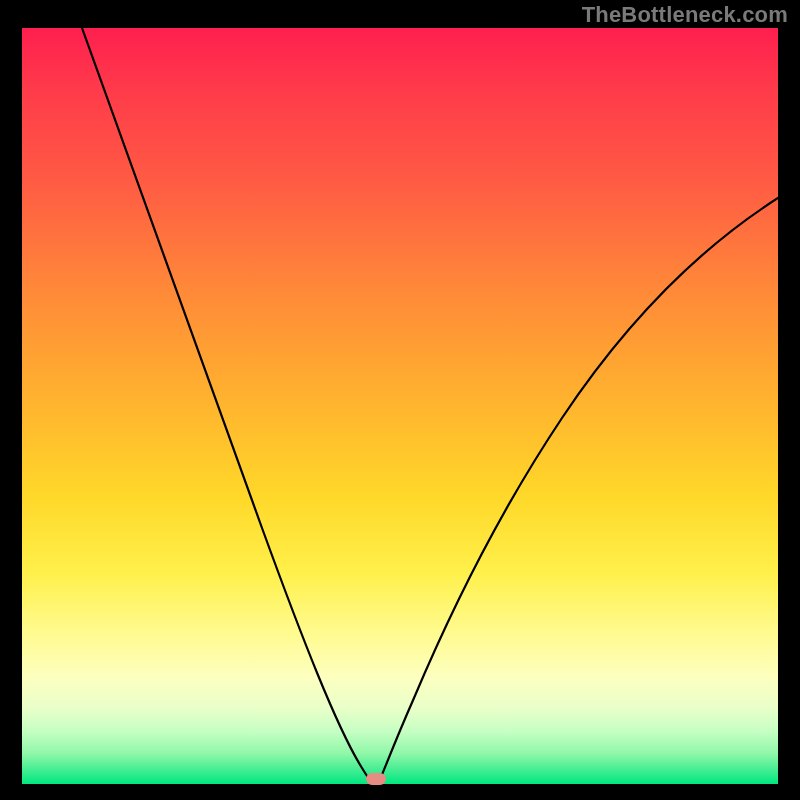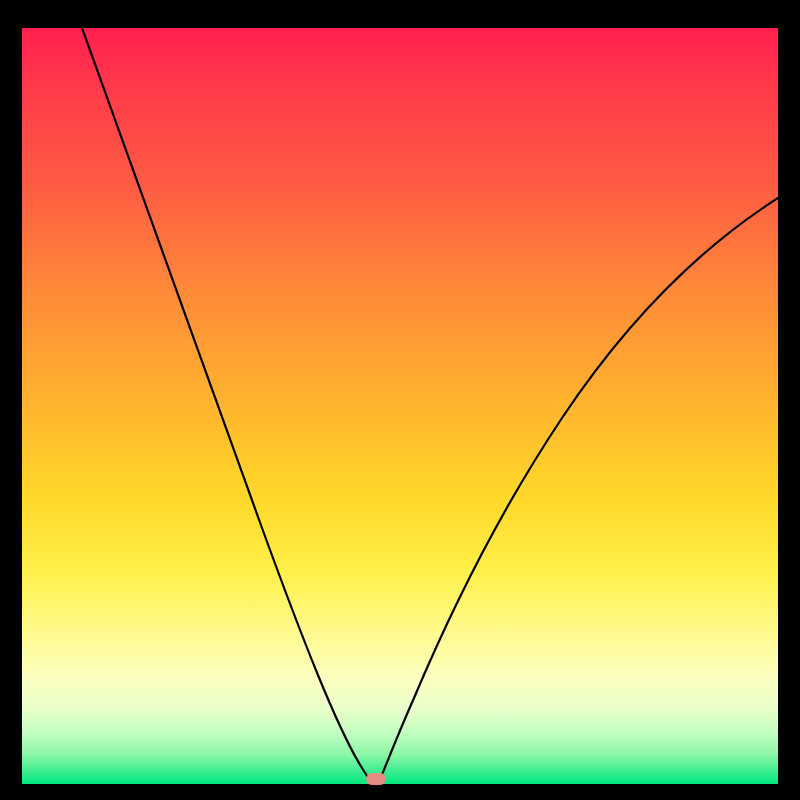--- a/index.html
+++ b/index.html
@@ -76,20 +76,21 @@
     height: 12px;
     border-radius: 6px;
     background: #e58d83;
     transform: translate(-50%, -50%);
   }
 </style>
 </head>
 <body>
 
 <div class="frame">
+  <div class="watermark">TheBottleneck.com</div>
 
   <div class="plot">
     <div class="gradient"></div>
 
     <svg class="curve" viewBox="0 0 756 756" preserveAspectRatio="none">
       <path d="M 60 0
            C 110 140, 170 310, 240 500
            C 280 610, 315 700, 340 740
            C 346 750, 350 755, 352 756
            L 356 756

